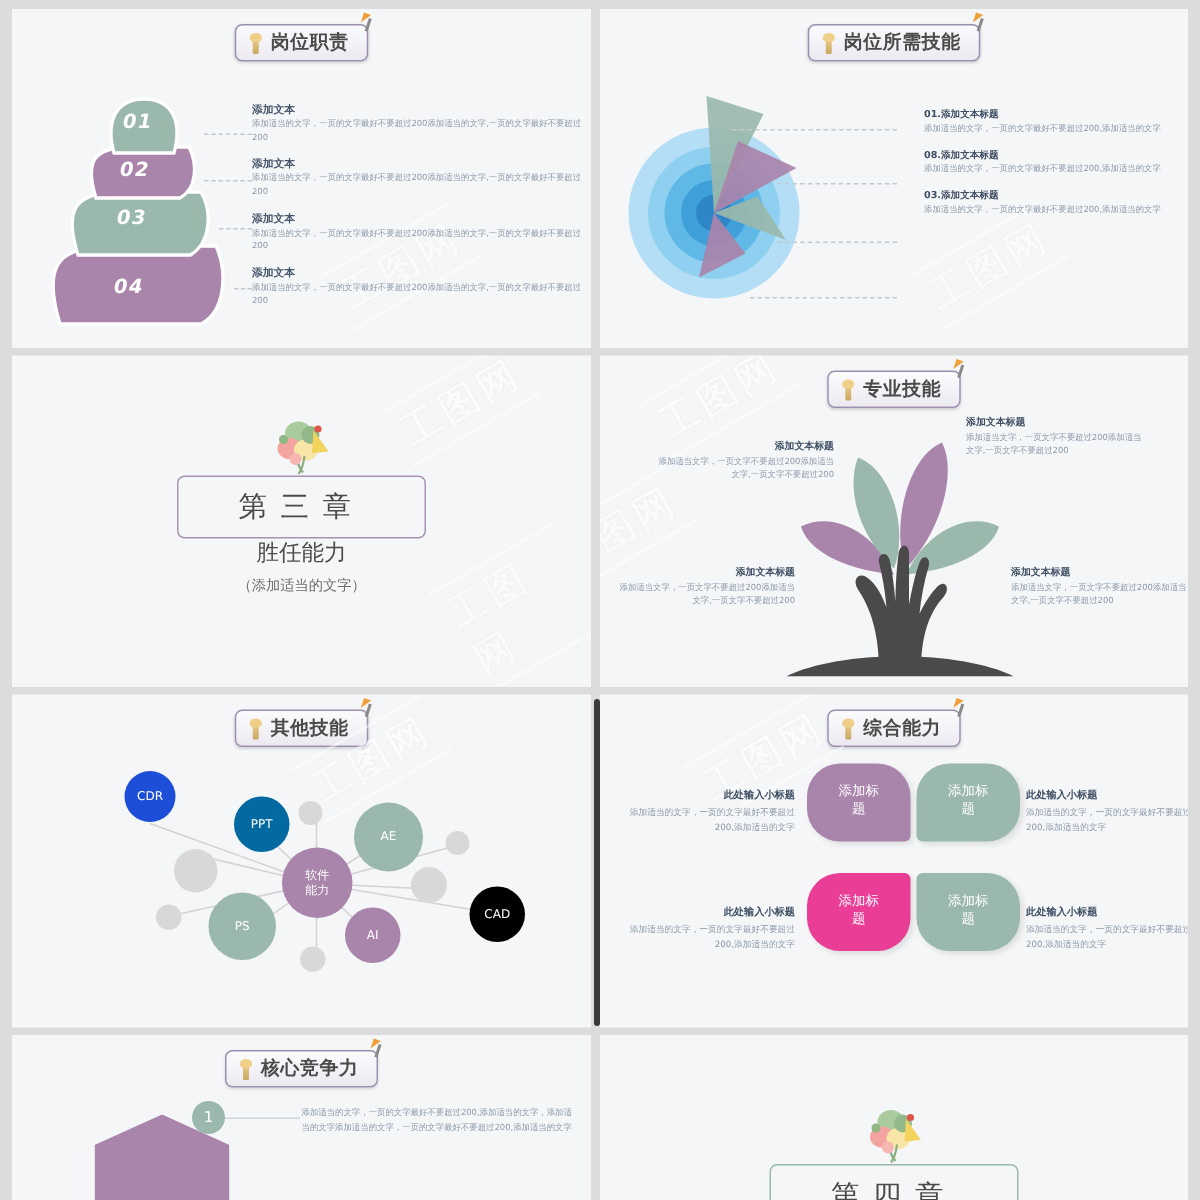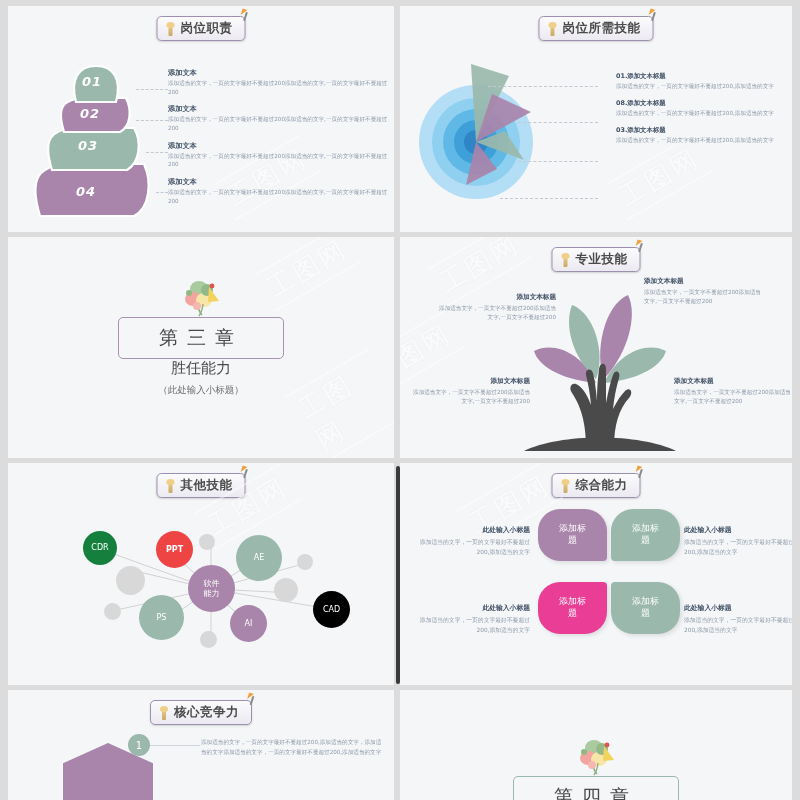--- a/index.html
+++ b/index.html
@@ -231,21 +231,21 @@
         <path d="M26 29 q-1 8 -4 12" stroke="#8ab07d" stroke-width="1.4" fill="none"></path>
         <circle cx="12" cy="18" r="3" fill="#8fb884"></circle>
         <circle cx="20" cy="31" r="4" fill="#f5b7b0"></circle>
       </svg>
     </div>
 
     <div class="chapbox" style="top:80px;">
       <span class="cn">第三章</span>
     </div>
     <div class="chapsub" style="top:122px;">胜任能力</div>
-    <div class="chapsub2" style="top:147px;">（此处输入小标题）</div>
+    <div class="chapsub2" style="top:147px;">（添加适当的文字）</div>
   </div>
 
   <div class="panel r1 c1">
     <div class="badge">
       <span class="torch"></span>
       <span class="ttl">专业技能</span>
       <span class="pin"></span>
     </div>
     <div class="wm" style="left:30px;top:5px;">工图网</div>
     <div class="wm" style="left:-38px;top:95px;">工图网</div>
@@ -301,24 +301,24 @@
         <line x1="203" y1="126" x2="299" y2="100"></line>
         <line x1="203" y1="126" x2="286" y2="130"></line>
         <line x1="203" y1="126" x2="322" y2="146"></line>
         <line x1="203" y1="126" x2="156" y2="159"></line>
         <line x1="203" y1="126" x2="104" y2="148"></line>
         <line x1="203" y1="126" x2="241" y2="162"></line>
         <line x1="203" y1="126" x2="203" y2="175"></line>
       </g>
     </svg>
 
-    <div class="bub" style="left:75px;top:68px;width:34px;height:34px;background:#15803d;">
+    <div class="bub" style="left:75px;top:51px;width:34px;height:34px;background:#1d4ed8;">
         <span>CDR</span>
       </div>
-    <div class="bub" style="left:148px;top:68px;width:37px;height:37px;background:#ef4444;font-weight:bold;">
+    <div class="bub" style="left:148px;top:68px;width:37px;height:37px;background:#0369a1;">
         <span>PPT</span>
       </div>
     <div class="bub" style="left:228px;top:72px;width:46px;height:46px;background:#9ab8ac;">
         <span>AE</span>
       </div>
     <div class="bub" style="left:131px;top:132px;width:45px;height:45px;background:#9ab8ac;">
         <span>PS</span>
       </div>
     <div class="bub" style="left:222px;top:142px;width:37px;height:37px;background:#a984ab;">
         <span>AI</span>

